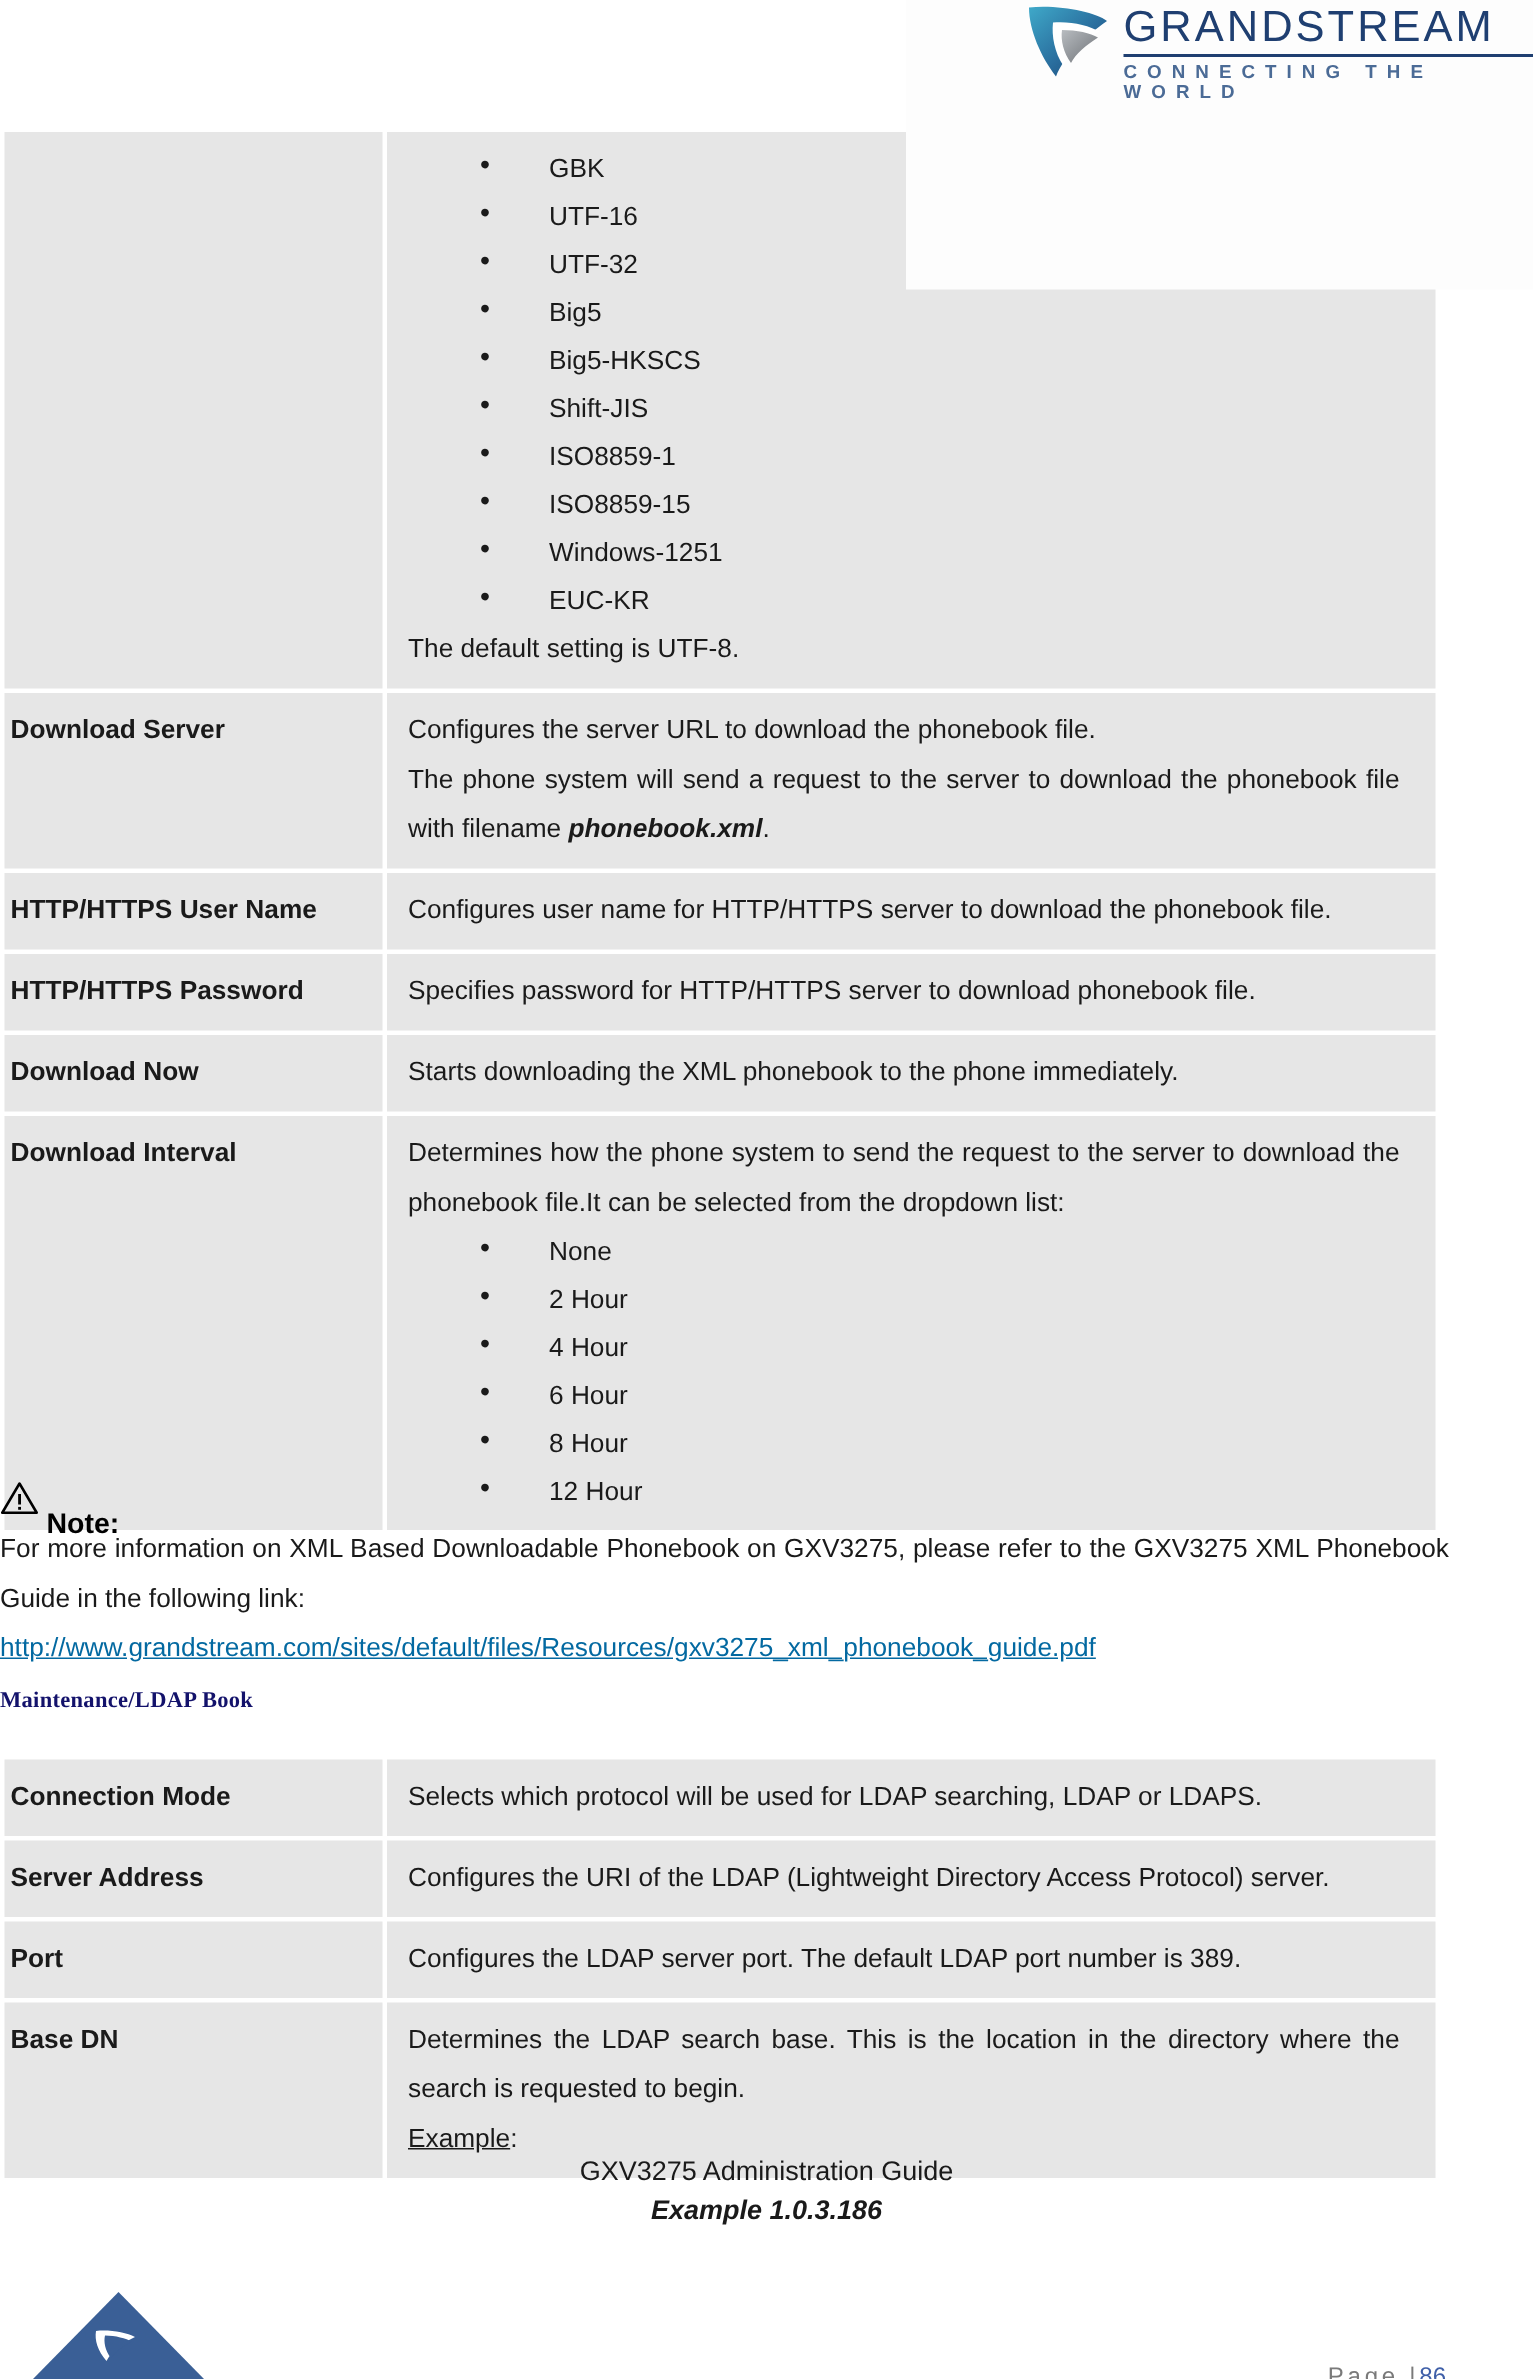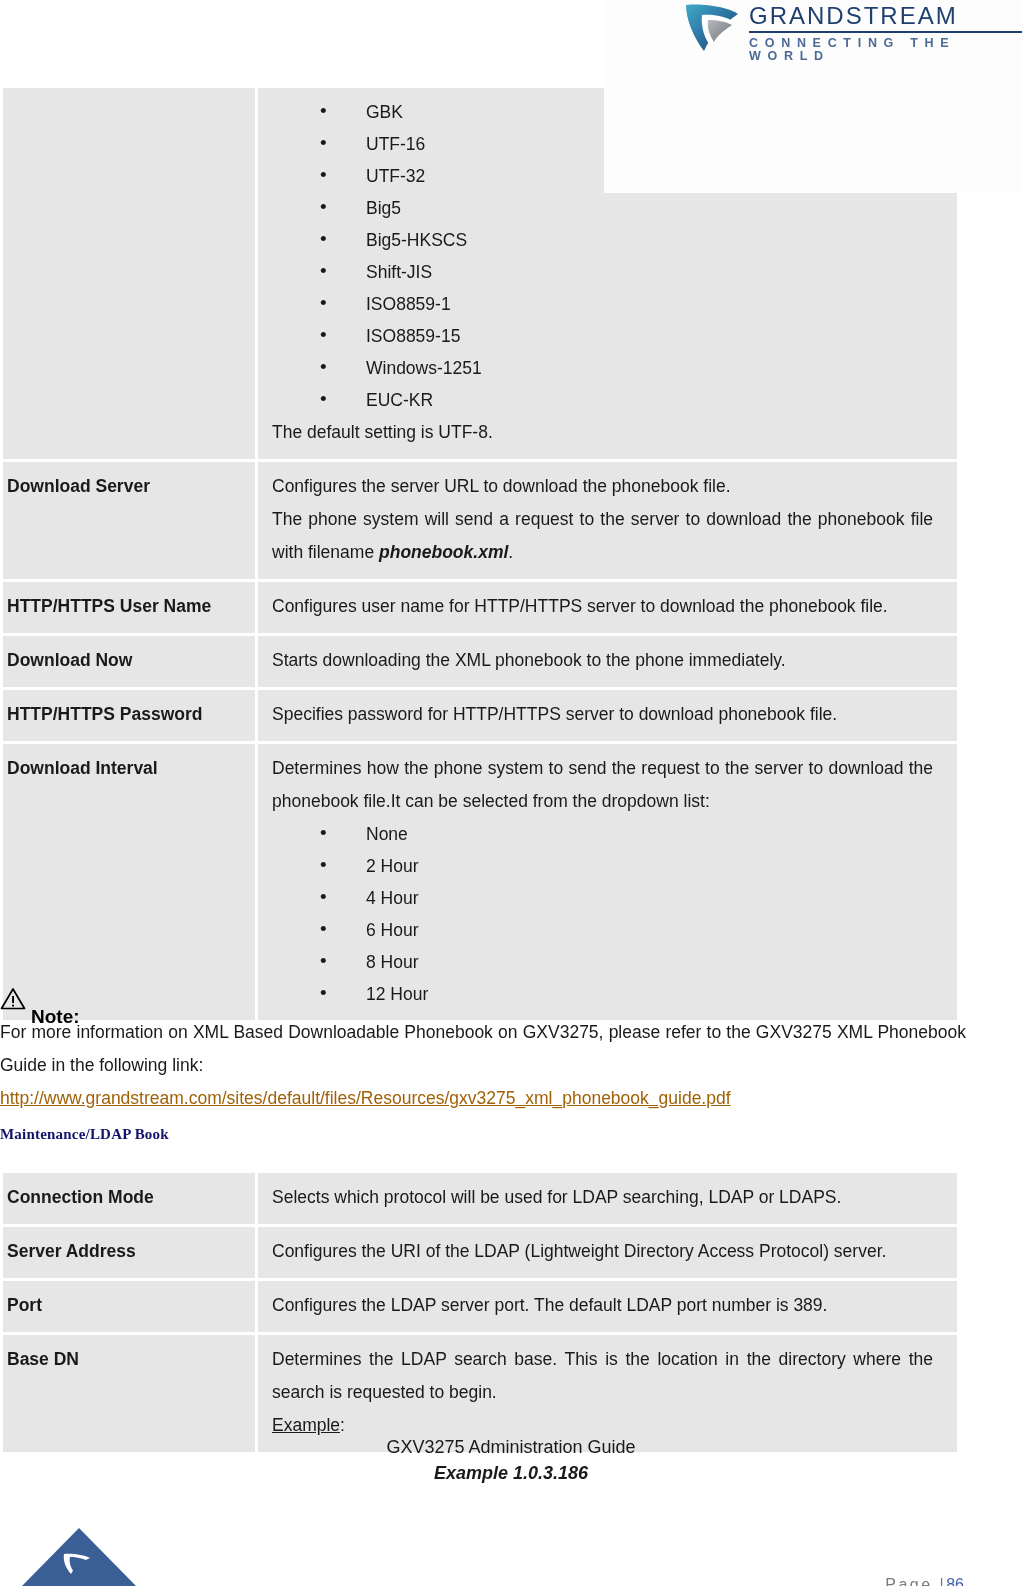--- a/index.html
+++ b/index.html
@@ -31,21 +31,21 @@
     position: absolute;
     left: 80px;
     top: 2px;
     display: flex;
     align-items: flex-start;
   }
   .logo-mark { width: 56px; height: 52px; margin-right: 9px; flex: none; }
   .logo-text-wrap { padding-top: 2px; }
   .logo-word {
     font-family: "Liberation Sans", sans-serif;
-    font-size: 24px;
+    font-size: 29px;
     letter-spacing: 2.0px;
     color: #1f3f71;
     line-height: 1;
     font-weight: 400;
   }
   .logo-rule {
     height: 2px;
     background: #1f3f71;
     margin-top: 3px;
     width: 100%;
@@ -132,21 +132,21 @@
     color: #1a1a1a;
     text-align: justify;
     text-align-last: left;
     margin-top: 3px;
     width: 966px;
   }
   .note-link {
     display: block;
     font-size: 17.5px;
     line-height: 33px;
-    color: #a16207;
+    color: #0369a1;
     text-decoration: underline;
     word-break: break-all;
   }
 
   
   .sec-head {
     position: absolute;
     left: 0;
     top: 1126px;
     font-family: "Liberation Serif", serif;
@@ -246,27 +246,27 @@
         <div class="just"><span>The phone system will send a request to the server to download the phonebook file with filename </span><span class="bold-italic">phonebook.xml</span><span>.</span></div>
       </td>
     </tr>
 
     <tr>
       <td class="key">HTTP/HTTPS User Name</td>
       <td class="val just">Configures user name for HTTP/HTTPS server to download the phonebook file.</td>
     </tr>
 
     <tr>
+      <td class="key">HTTP/HTTPS Password</td>
+      <td class="val">Specifies password for HTTP/HTTPS server to download phonebook file.</td>
+    </tr>
+
+    <tr>
       <td class="key">Download Now</td>
       <td class="val">Starts downloading the XML phonebook to the phone immediately.</td>
-    </tr>
-
-    <tr>
-      <td class="key">HTTP/HTTPS Password</td>
-      <td class="val">Specifies password for HTTP/HTTPS server to download phonebook file.</td>
     </tr>
 
     <tr>
       <td class="key">Download Interval</td>
       <td class="val">
         <div class="just">Determines how the phone system to send the request to the server to download the phonebook file.It can be selected from the dropdown list:</div>
         <ul class="bullets">
           <li>None</li>
           <li>2 Hour</li>
           <li>4 Hour</li>

